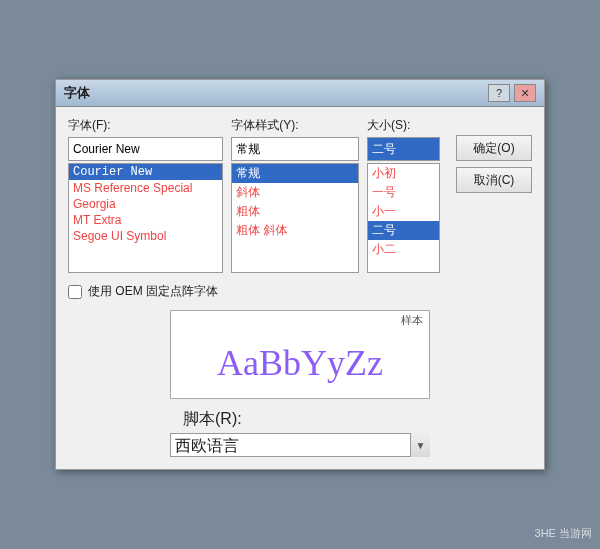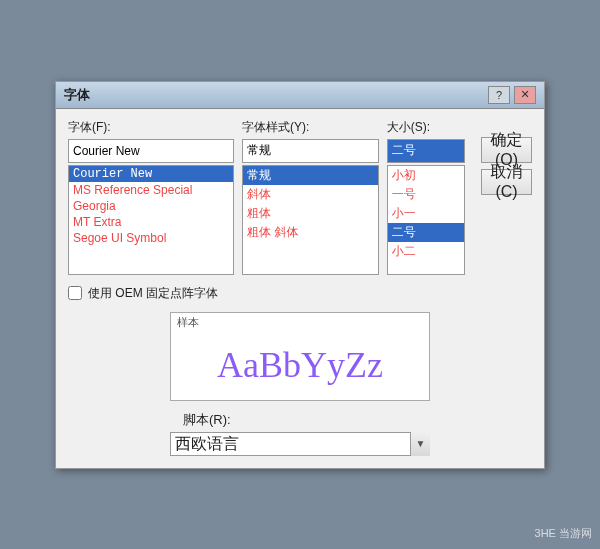--- a/index.html
+++ b/index.html
@@ -111,25 +111,25 @@
       font-family: 'Courier New', monospace;
     }
     .buttons-col {
       display: flex;
       flex-direction: column;
       gap: 6px;
       margin-left: 8px;
       margin-top: 18px;
     }
     .dialog-btn {
-      width: 51px;
+      width: 76px;
       height: 26px;
       background: linear-gradient(to bottom, #f5f5f5, #e0e0e0);
       border: 1px solid #999;
-      font-size: 16px;
+      font-size: 12px;
       cursor: pointer;
       display: flex;
       align-items: center;
       justify-content: center;
       color: #222;
     }
     .checkbox-row {
       display: flex;
       align-items: center;
       gap: 6px;
@@ -142,20 +142,21 @@
     }
     .checkbox-label {
       font-size: 12px;
       color: #222;
     }
     .preview-section {
       margin-top: 4px;
       display: flex;
       flex-direction: column;
       align-items: center;
+      text-align: right;
     }
     .preview-box {
       width: 260px;
       border: 1px solid #aaa;
       background: white;
       display: flex;
       flex-direction: column;
     }
     .preview-label {
       font-size: 11px;
@@ -171,21 +172,21 @@
       font-size: 36px;
       color: #8b5cf6;
     }
     .script-section {
       margin-top: 10px;
       display: flex;
       flex-direction: column;
       align-items: center;
     }
     .script-label {
-      font-size: 13px;
+      font-size: 16px;
       color: #222;
       align-self: flex-start;
       margin-left: 115px;
       margin-bottom: 3px;
     }
     .script-select-wrapper {
       position: relative;
       width: 260px;
     }
     .script-select {

